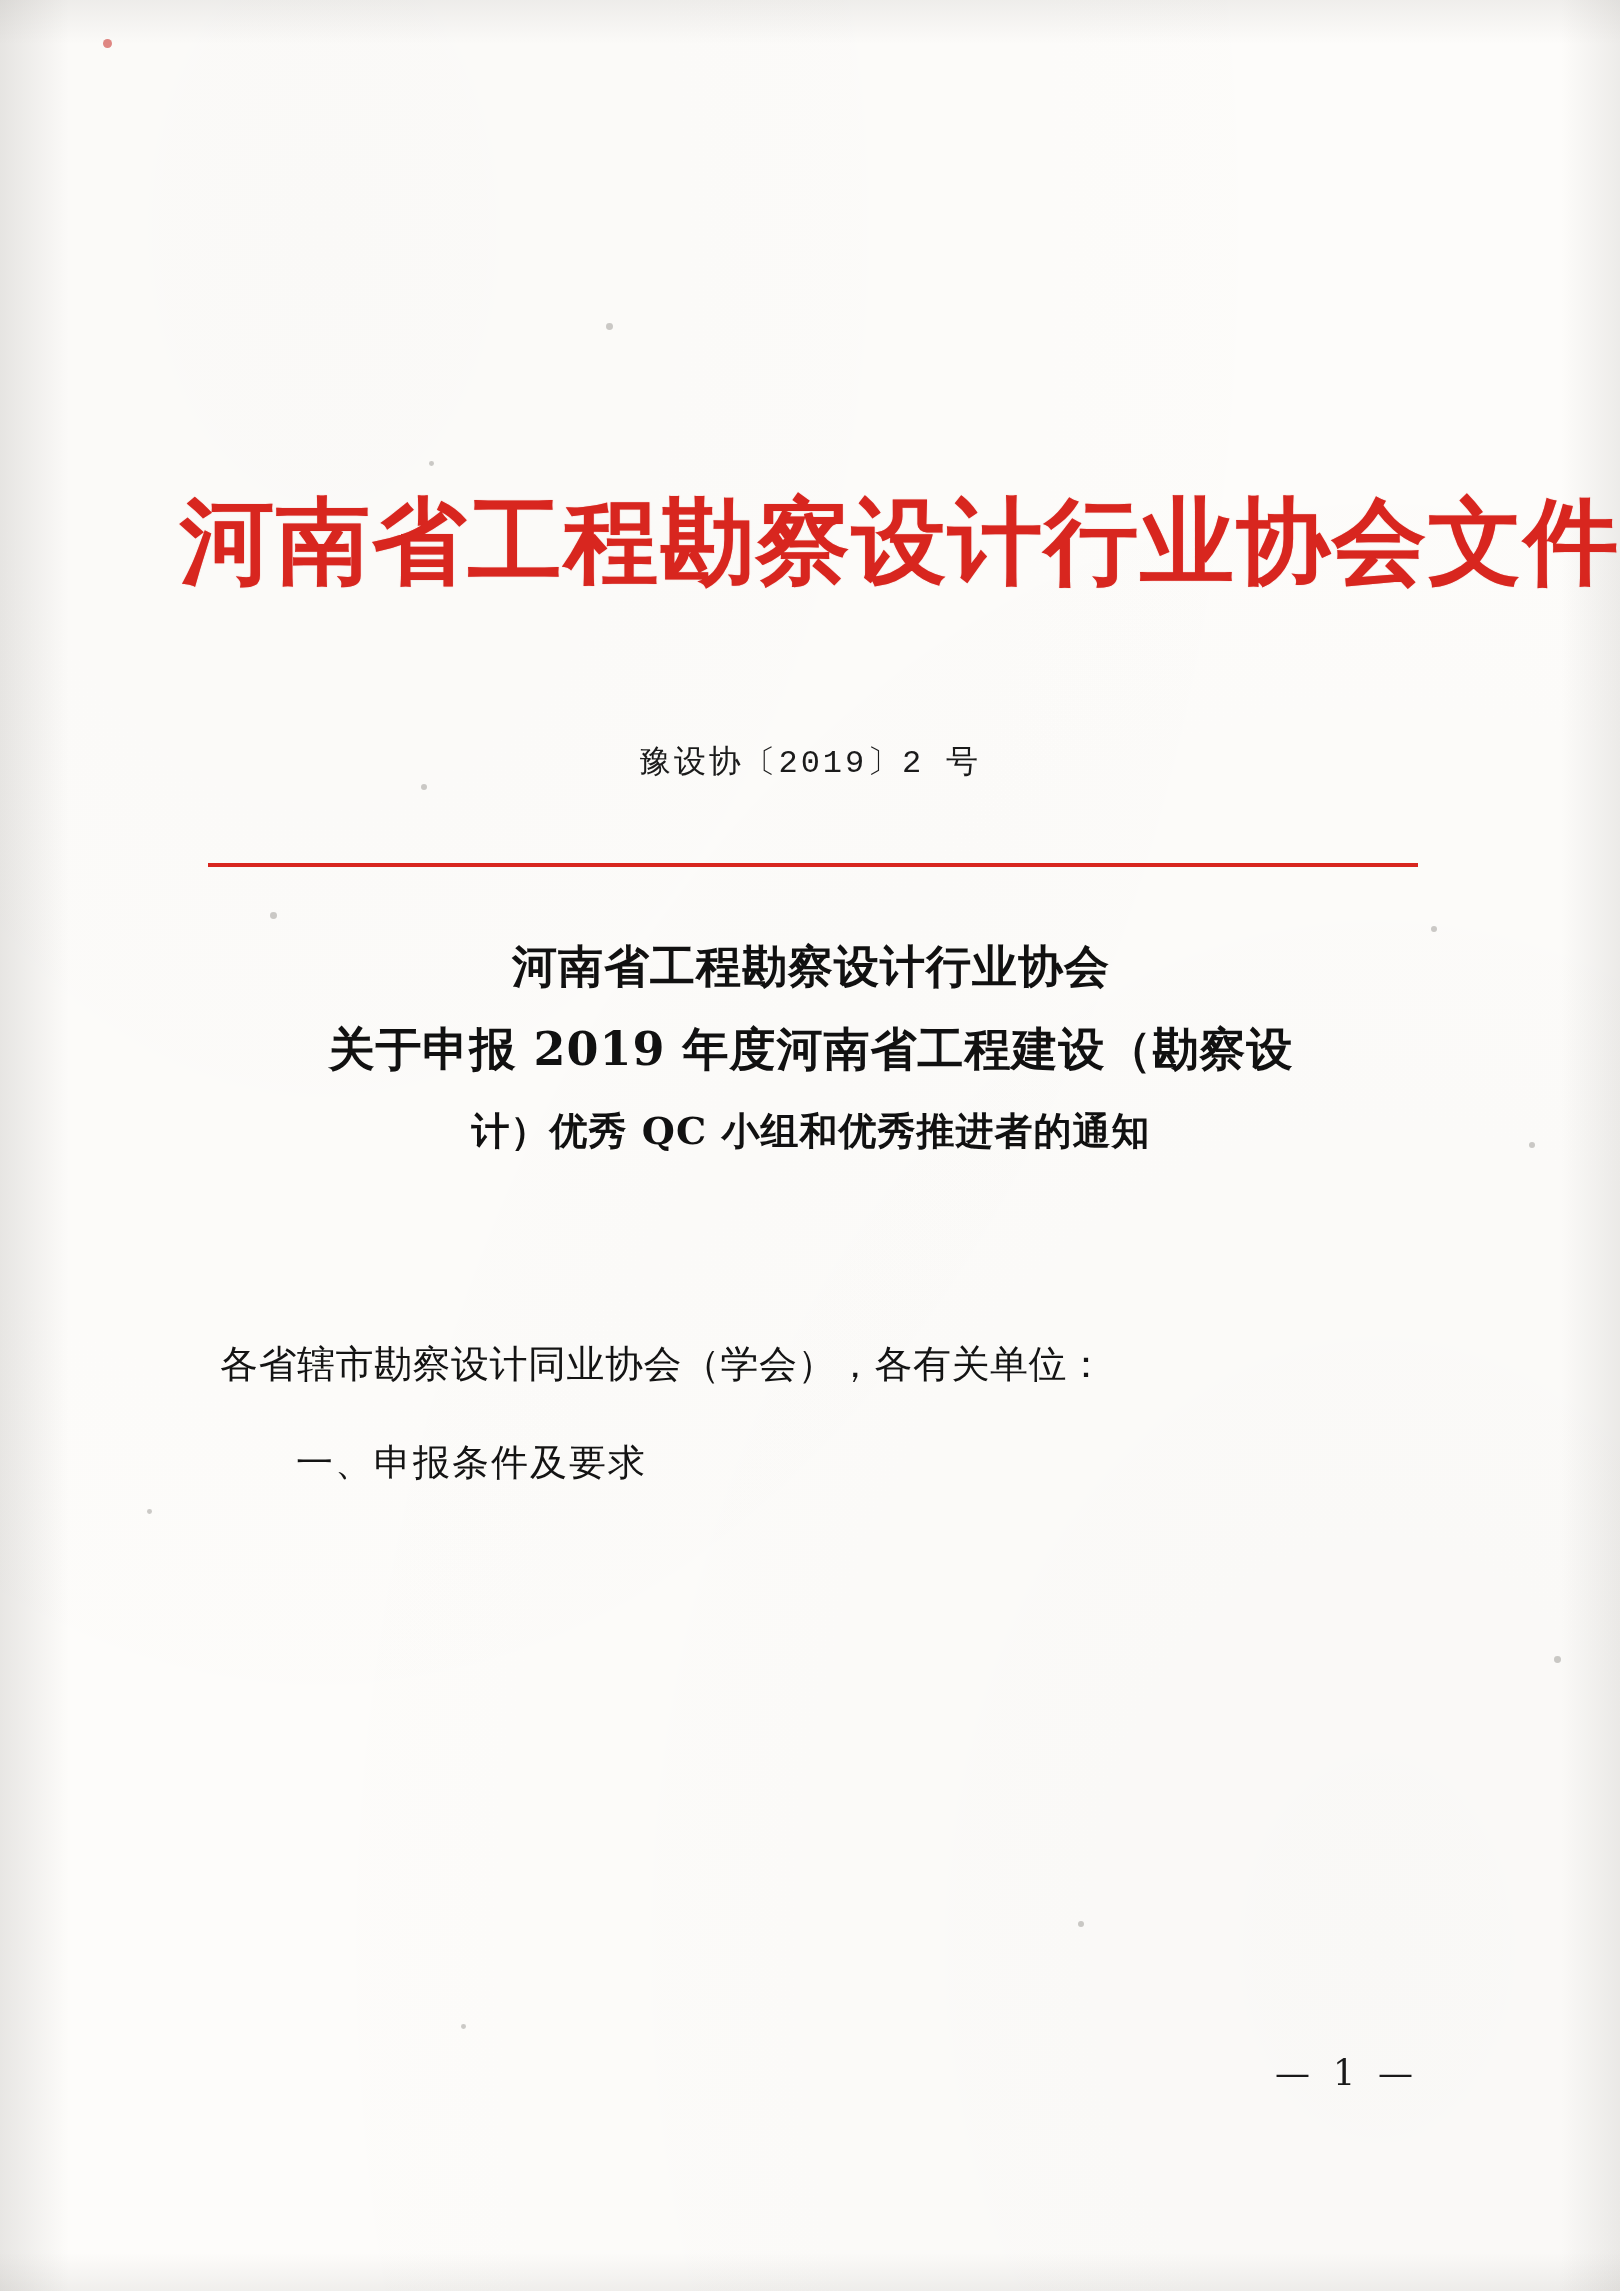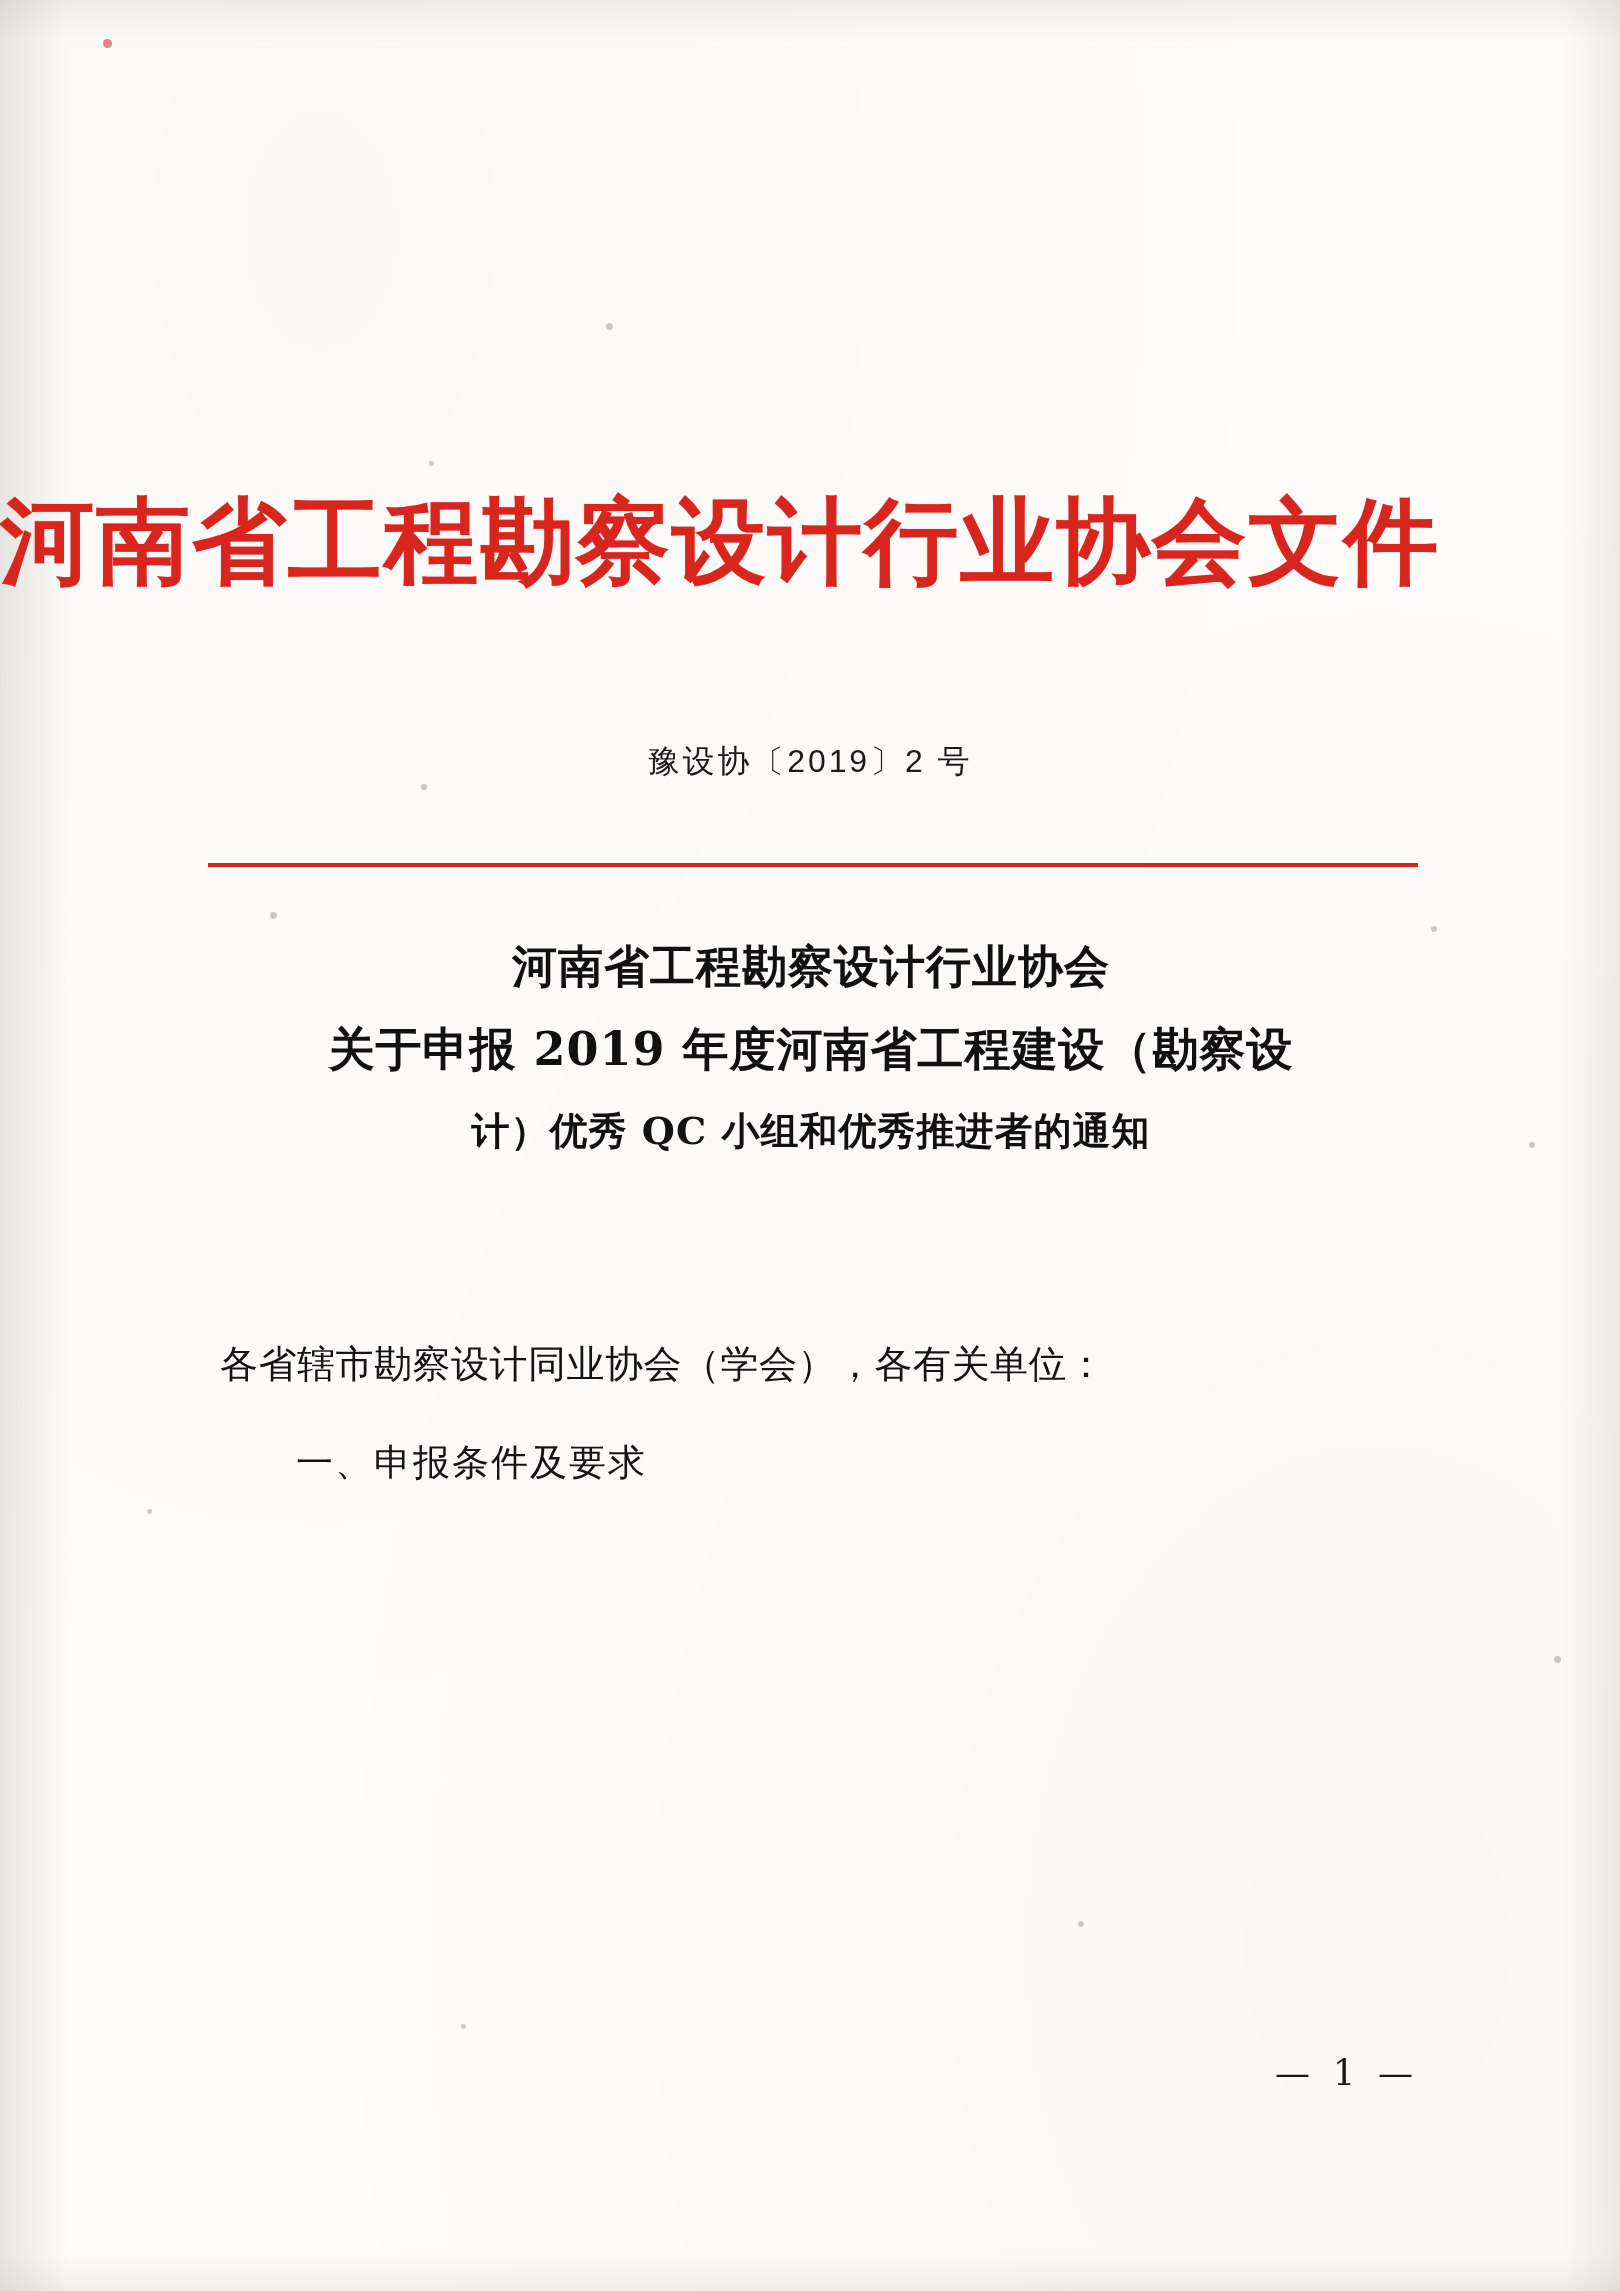--- a/index.html
+++ b/index.html
@@ -55,21 +55,21 @@
     width: 1620px;
     height: 2292px;
   }
 
   
   .masthead {
     position: absolute;
     left: 0;
     right: 0;
     top: 490px;
-    text-align: left;
+    text-align: right;
   }
   .masthead-title {
     font-family: "DejaVu Serif", "Liberation Serif", serif;
     font-weight: bold;
     font-size: 94px;
     letter-spacing: 2px;
     color: #d8261f;
     line-height: 1.1;
     white-space: nowrap;
     text-shadow: 0 0 1px rgba(216,38,31,0.5);
@@ -78,21 +78,21 @@
   
   .doc-number {
     position: absolute;
     left: 0;
     right: 0;
     top: 740px;
     text-align: center;
     font-size: 32px;
     letter-spacing: 2.9px;
     color: #1b1b1b;
-    font-family: Liberation Sans, sans-serif;
+    font-family: Liberation Mono, monospace;
   }
 
   
   .red-rule {
     position: absolute;
     left: 208px;
     width: 1210px;
     top: 863px;
     height: 3.9px;
     background: #d8261f;

